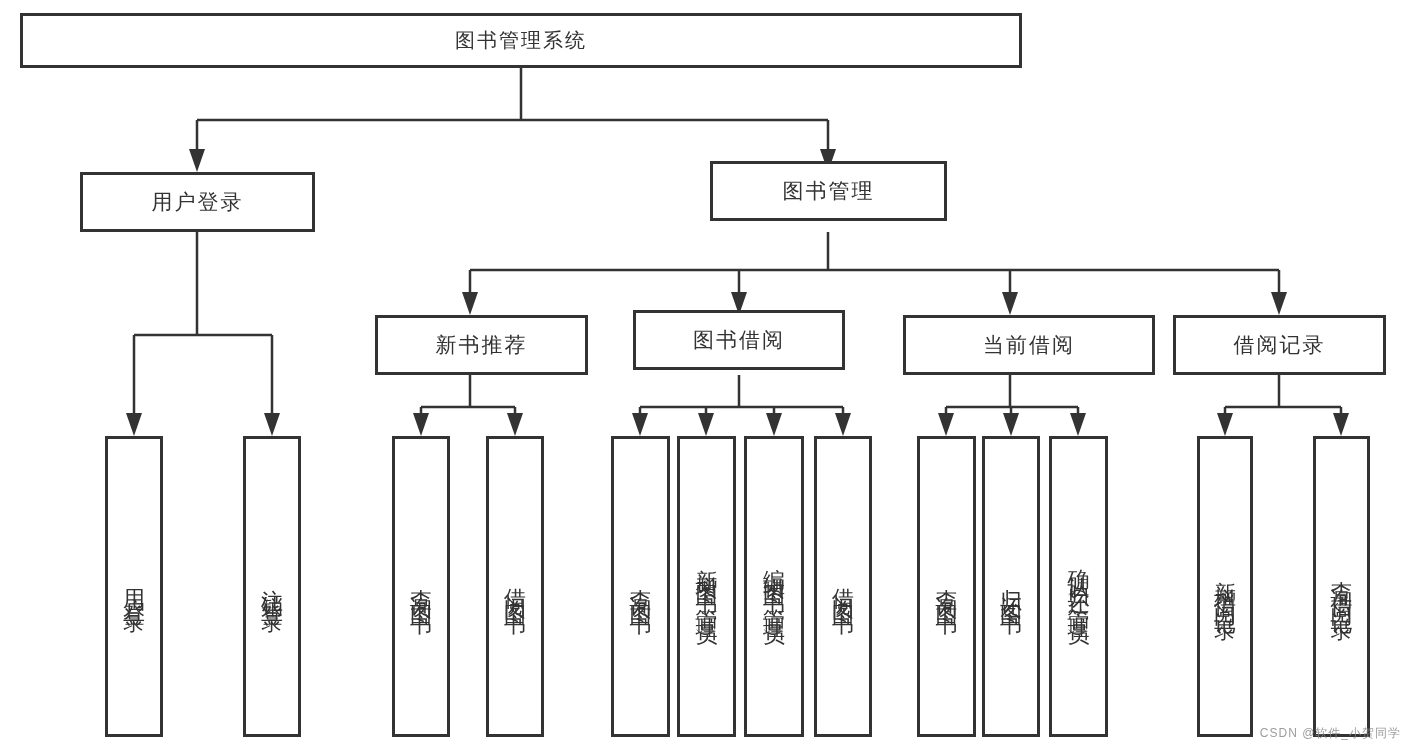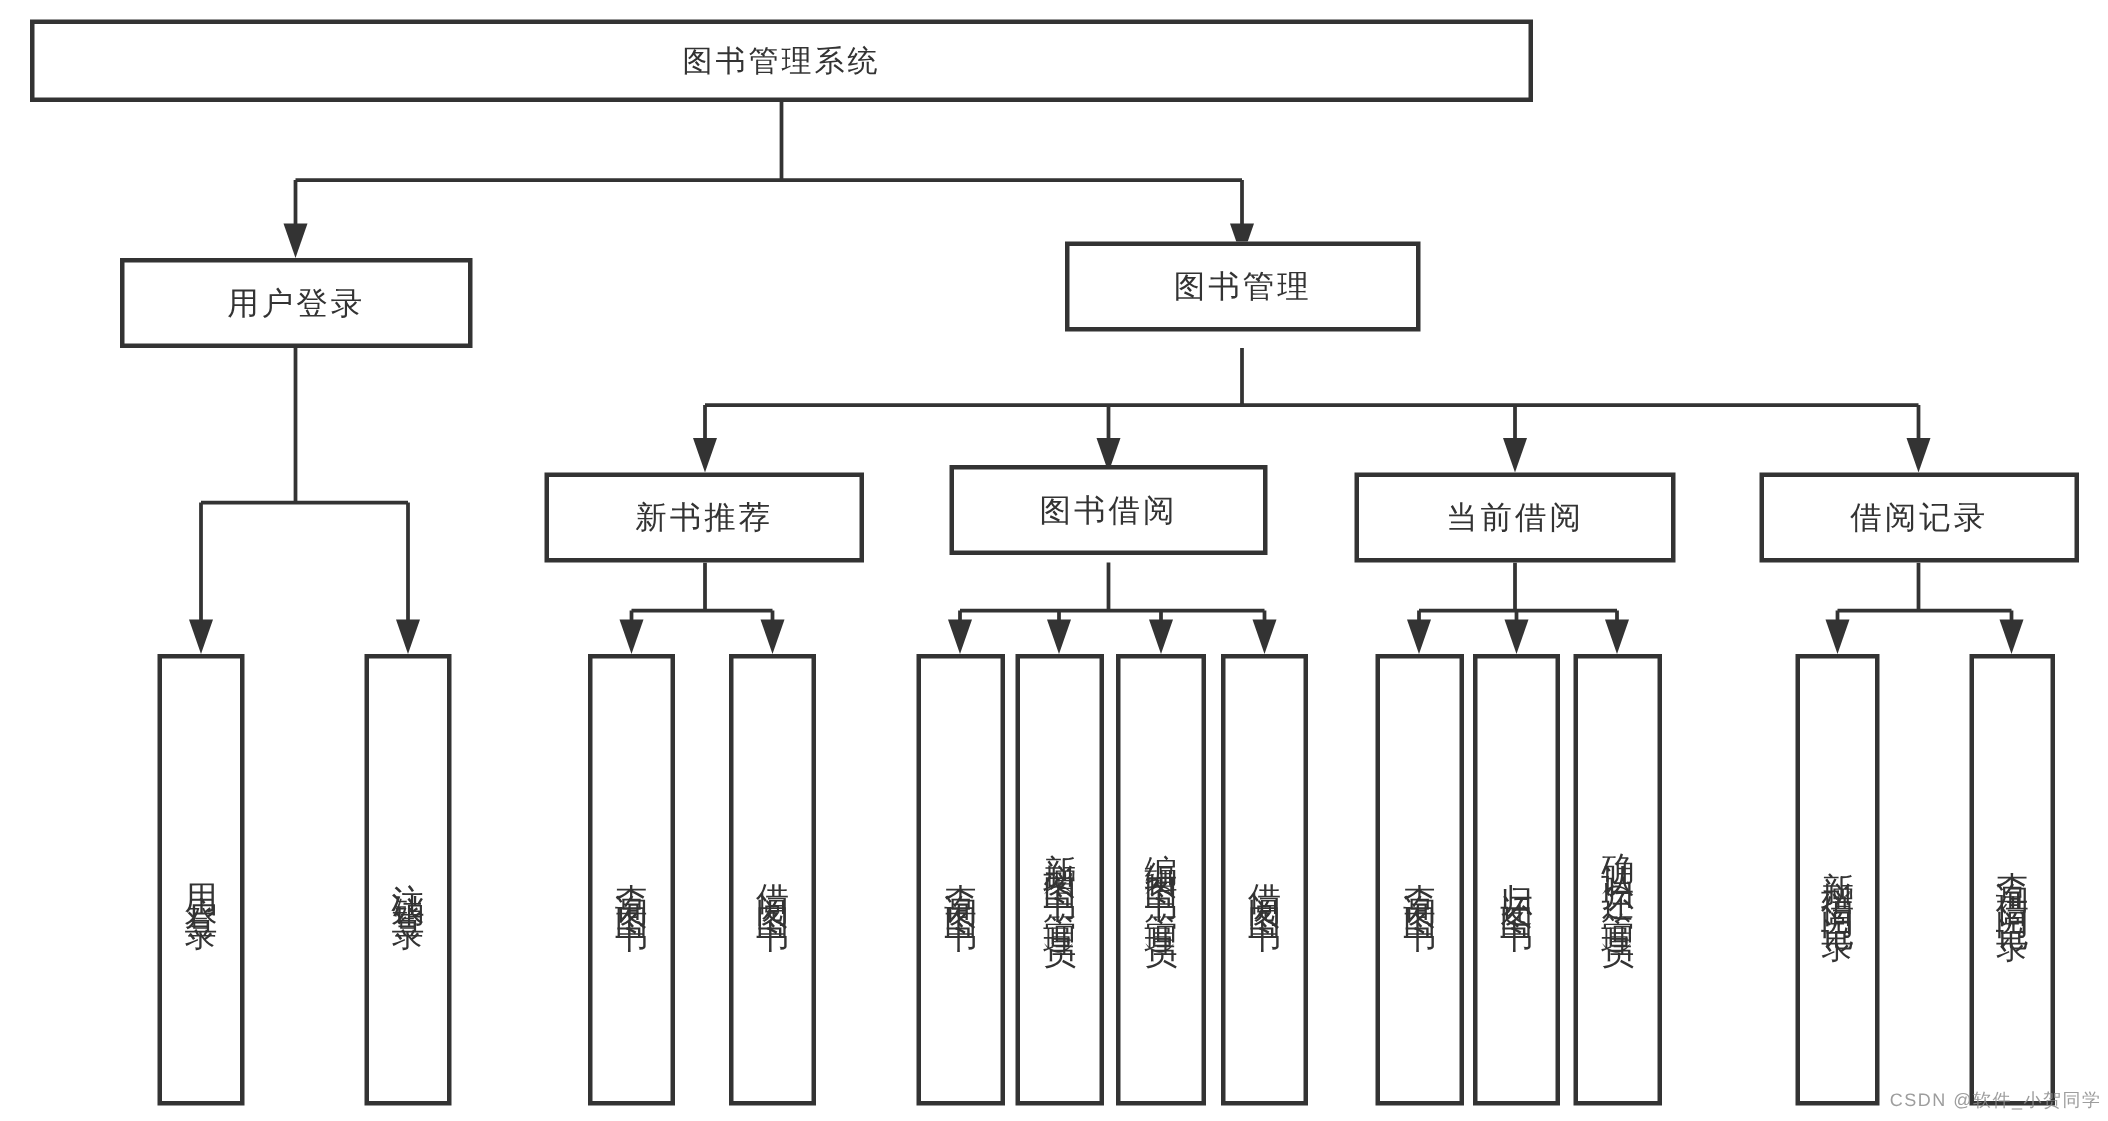--- a/index.html
+++ b/index.html
@@ -95,23 +95,23 @@
     <path class="cline" d="M1279,375 V407 M1225,407 H1341 M1225,407 V415 M1341,407 V415"></path>
     <polygon class="ahead" points="1217,413 1233,413 1225,436"></polygon>
     <polygon class="ahead" points="1333,413 1349,413 1341,436"></polygon>
   </svg>
 
   <div class="node hnode title-node" style="left:20px; top:13px; width:1002px; height:55px;">图书管理系统</div>
 
   <div class="node hnode" style="left:80px; top:172px; width:235px; height:60px;">用户登录</div>
   <div class="node hnode" style="left:710px; top:161px; width:237px; height:60px;">图书管理</div>
 
-  <div class="node hnode" style="left:363px; top:315px; width:213px; height:60px;">新书推荐</div>
+  <div class="node hnode" style="left:375px; top:315px; width:213px; height:60px;">新书推荐</div>
   <div class="node hnode" style="left:633px; top:310px; width:212px; height:60px;">图书借阅</div>
-  <div class="node hnode" style="left:903px; top:315px; width:214px; height:60px;">当前借阅</div>
+  <div class="node hnode" style="left:903px; top:315px; width:252px; height:60px;">当前借阅</div>
   <div class="node hnode" style="left:1173px; top:315px; width:213px; height:60px;">借阅记录</div>
 
   <div class="node leaf" style="left:105px; width:58px;">用户登录</div>
   <div class="node leaf" style="left:243px; width:58px;">注销登录</div>
 
   <div class="node leaf" style="left:392px; width:58px;">查询图书</div>
   <div class="node leaf" style="left:486px; width:58px;">借阅图书</div>
 
   <div class="node leaf" style="left:611px; width:59px;">查询图书</div>
   <div class="node leaf" style="left:677px; width:59px;">新增图书（管理员）</div>

